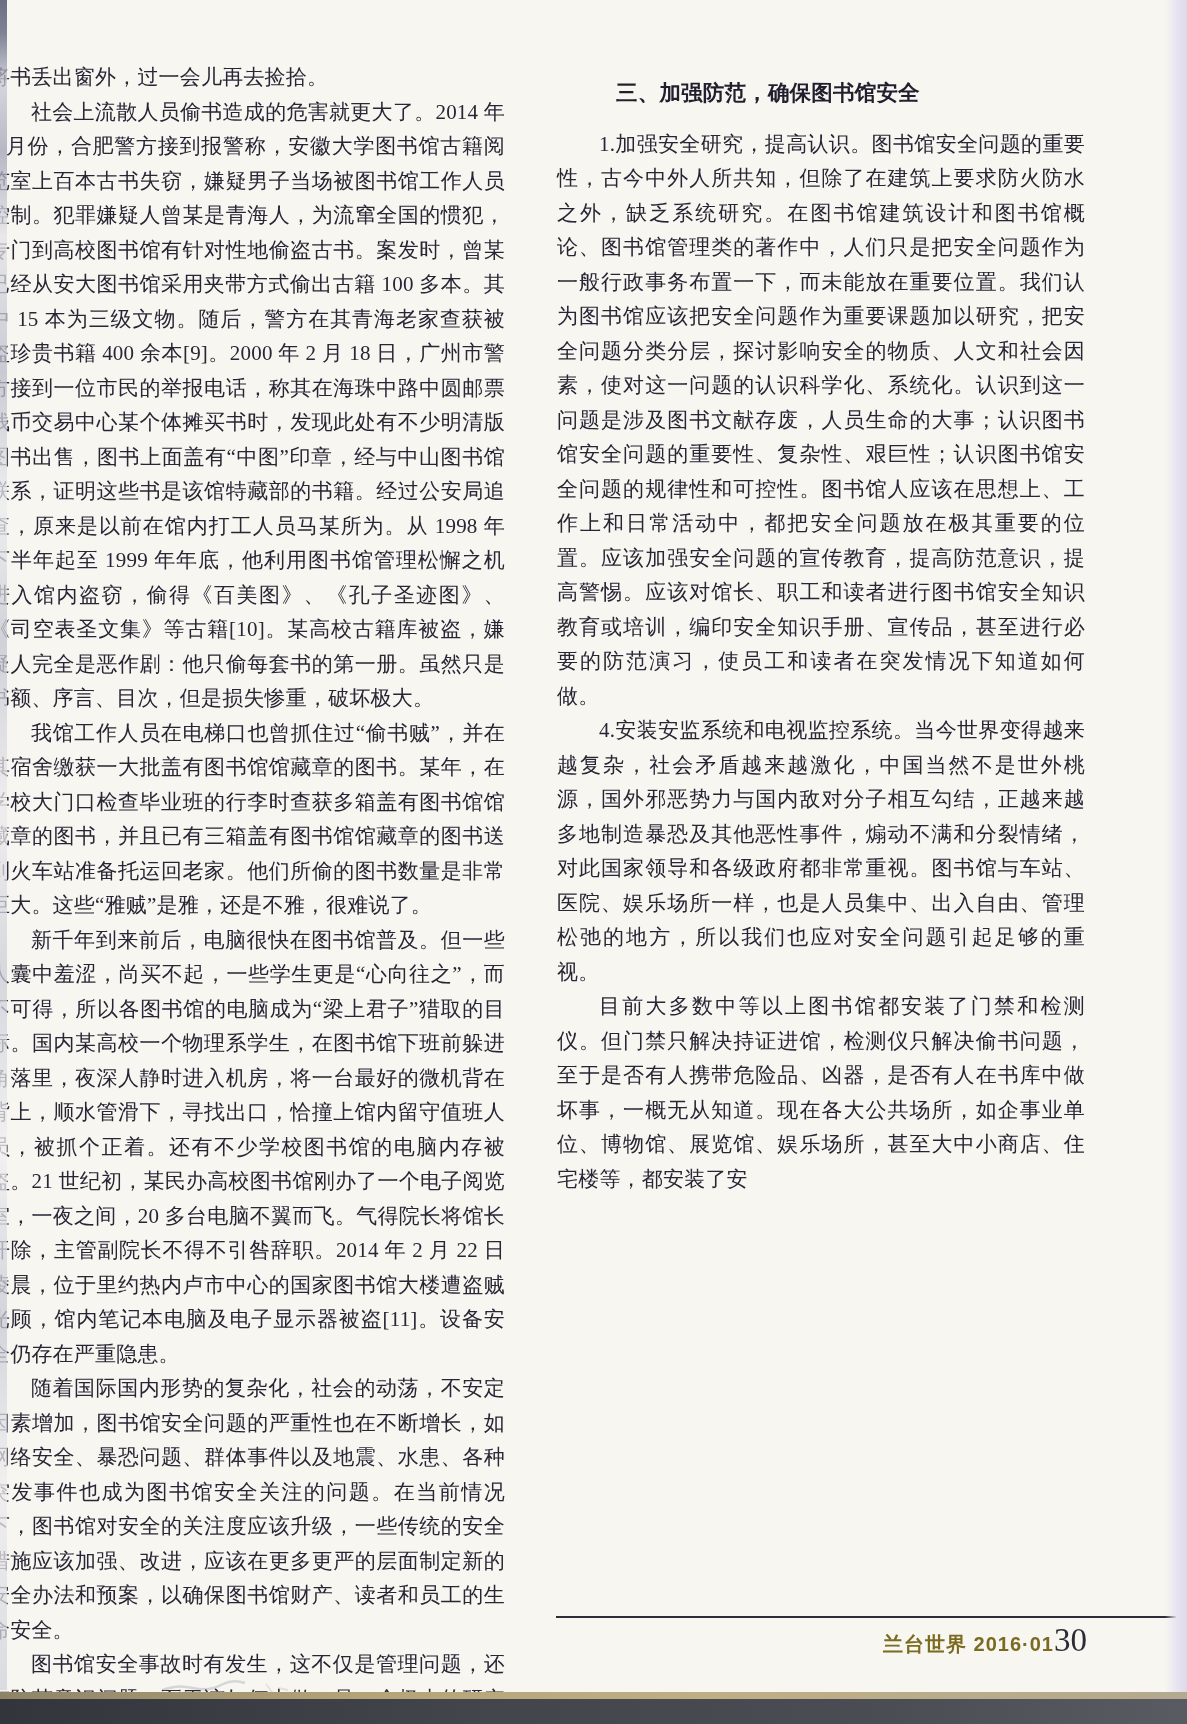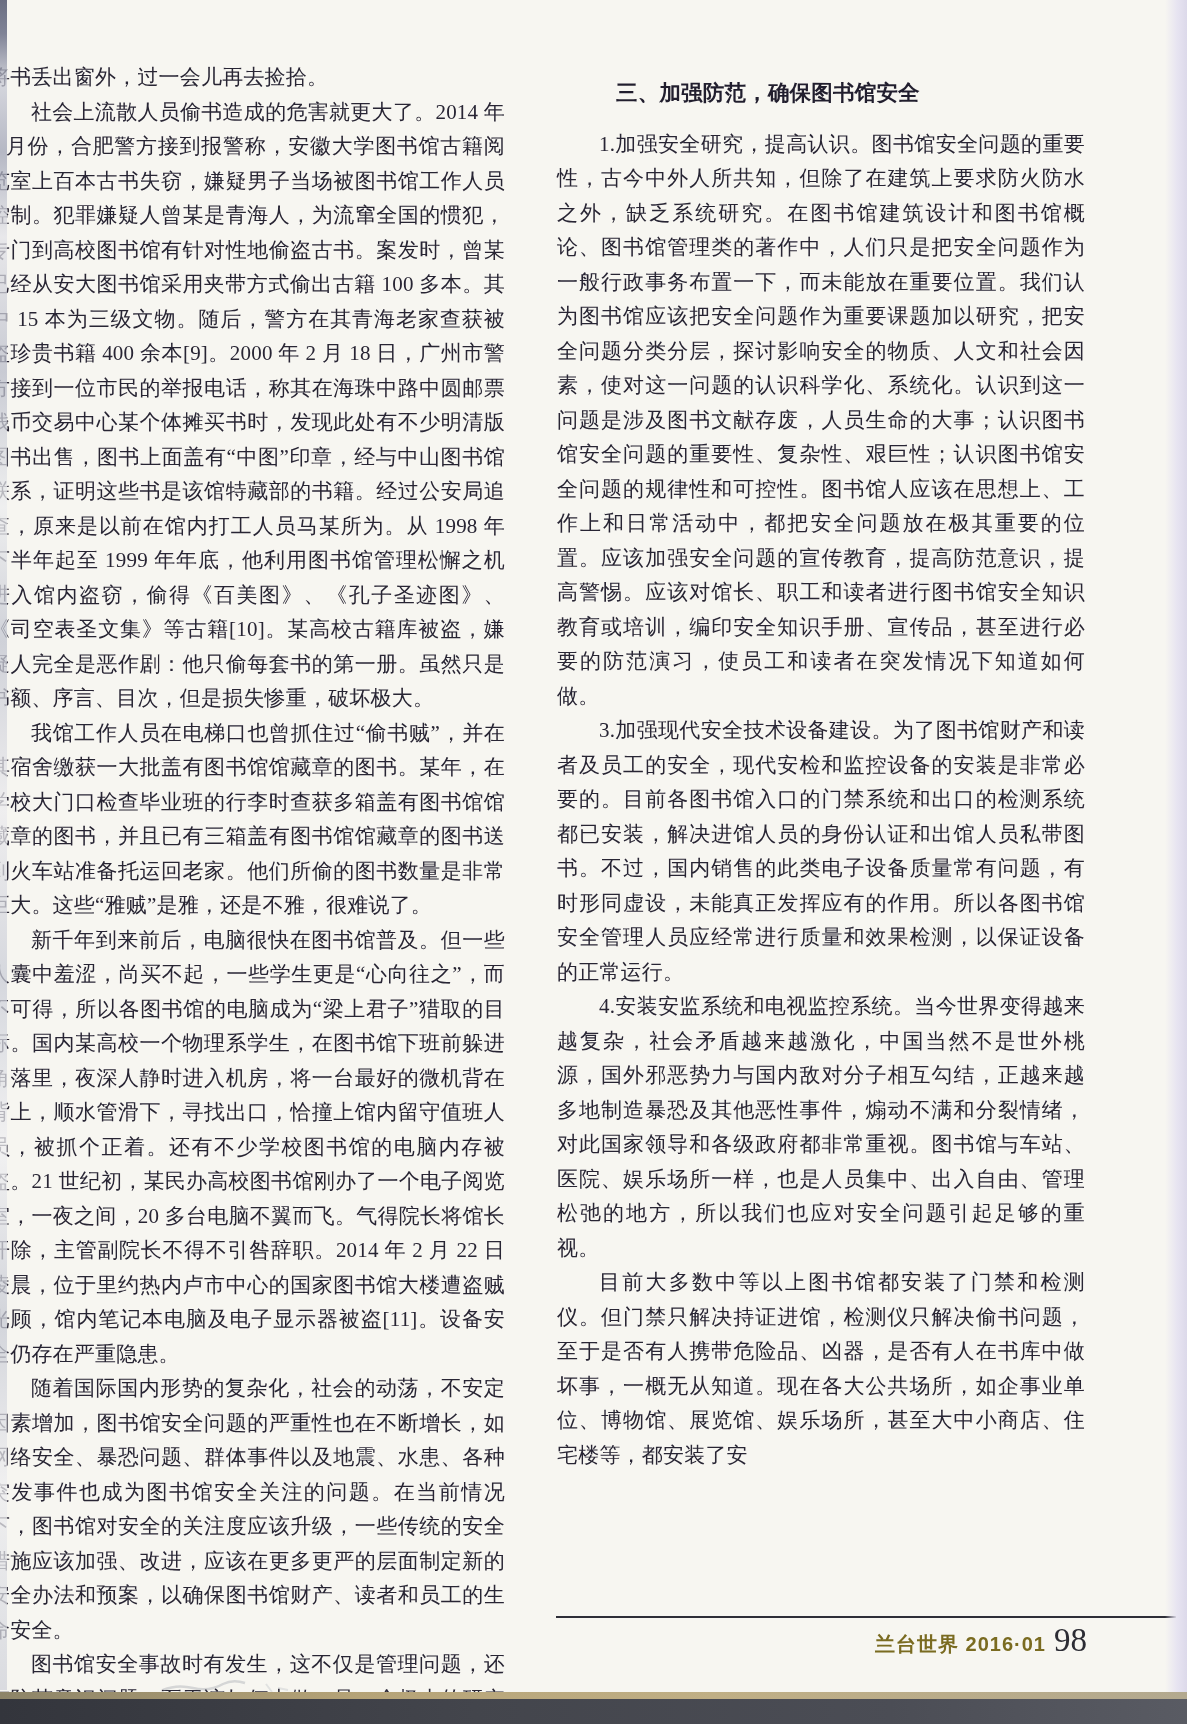--- a/index.html
+++ b/index.html
@@ -46,21 +46,21 @@
     font-size:21.5px;line-height:34.5px;
     color:#211e2e;
   }
   
   .footer-rule{
     position:absolute;left:556px;top:1616px;width:620px;height:2px;
     background:#2e2e38;z-index:2;
   }
   .footer{
     position:absolute;left:557px;top:1622px;width:618px;height:46px;
-    display:flex;justify-content:flex-end;align-items:baseline;gap:8px;
+    display:flex;justify-content:flex-end;align-items:baseline;gap:0;
     padding-right:88px;box-sizing:border-box;
   }
   .journal-name{
     font-weight:bold;font-size:20px;letter-spacing:1px;
     color:#7a6b21;
     font-family:"Liberation Sans","DejaVu Sans",sans-serif;
   }
   .page-number{
     font-size:33px;color:#2c2c34;
     font-family:"Liberation Serif","DejaVu Serif",serif;
@@ -79,29 +79,28 @@
     <p class="indent">社会上流散人员偷书造成的危害就更大了。2014 年 3 月份，合肥警方接到报警称，安徽大学图书馆古籍阅览室上百本古书失窃，嫌疑男子当场被图书馆工作人员控制。犯罪嫌疑人曾某是青海人，为流窜全国的惯犯，专门到高校图书馆有针对性地偷盗古书。案发时，曾某已经从安大图书馆采用夹带方式偷出古籍 100 多本。其中 15 本为三级文物。随后，警方在其青海老家查获被盗珍贵书籍 400 余本[9]。2000 年 2 月 18 日，广州市警方接到一位市民的举报电话，称其在海珠中路中圆邮票钱币交易中心某个体摊买书时，发现此处有不少明清版图书出售，图书上面盖有“中图”印章，经与中山图书馆联系，证明这些书是该馆特藏部的书籍。经过公安局追查，原来是以前在馆内打工人员马某所为。从 1998 年下半年起至 1999 年年底，他利用图书馆管理松懈之机进入馆内盗窃，偷得《百美图》、《孔子圣迹图》、《司空表圣文集》等古籍[10]。某高校古籍库被盗，嫌疑人完全是恶作剧：他只偷每套书的第一册。虽然只是书额、序言、目次，但是损失惨重，破坏极大。</p>
     <p class="indent">我馆工作人员在电梯口也曾抓住过“偷书贼”，并在其宿舍缴获一大批盖有图书馆馆藏章的图书。某年，在学校大门口检查毕业班的行李时查获多箱盖有图书馆馆藏章的图书，并且已有三箱盖有图书馆馆藏章的图书送到火车站准备托运回老家。他们所偷的图书数量是非常巨大。这些“雅贼”是雅，还是不雅，很难说了。</p>
     <p class="indent">新千年到来前后，电脑很快在图书馆普及。但一些人囊中羞涩，尚买不起，一些学生更是“心向往之”，而不可得，所以各图书馆的电脑成为“梁上君子”猎取的目标。国内某高校一个物理系学生，在图书馆下班前躲进角落里，夜深人静时进入机房，将一台最好的微机背在背上，顺水管滑下，寻找出口，恰撞上馆内留守值班人员，被抓个正着。还有不少学校图书馆的电脑内存被盗。21 世纪初，某民办高校图书馆刚办了一个电子阅览室，一夜之间，20 多台电脑不翼而飞。气得院长将馆长开除，主管副院长不得不引咎辞职。2014 年 2 月 22 日凌晨，位于里约热内卢市中心的国家图书馆大楼遭盗贼光顾，馆内笔记本电脑及电子显示器被盗[11]。设备安全仍存在严重隐患。</p>
     <p class="indent">随着国际国内形势的复杂化，社会的动荡，不安定因素增加，图书馆安全问题的严重性也在不断增长，如网络安全、暴恐问题、群体事件以及地震、水患、各种突发事件也成为图书馆安全关注的问题。在当前情况下，图书馆对安全的关注度应该升级，一些传统的安全措施应该加强、改进，应该在更多更严的层面制定新的安全办法和预案，以确保图书馆财产、读者和员工的生命安全。</p>
     <p class="indent">图书馆安全事故时有发生，这不仅是管理问题，还有防范意识问题。至于该如何去做，是一个极大的研究课题。</p>
   </div>
 
   <div class="col col-right">
     <h3 class="sec-heading">三、加强防范，确保图书馆安全</h3>
     <p class="indent">1.加强安全研究，提高认识。图书馆安全问题的重要性，古今中外人所共知，但除了在建筑上要求防火防水之外，缺乏系统研究。在图书馆建筑设计和图书馆概论、图书馆管理类的著作中，人们只是把安全问题作为一般行政事务布置一下，而未能放在重要位置。我们认为图书馆应该把安全问题作为重要课题加以研究，把安全问题分类分层，探讨影响安全的物质、人文和社会因素，使对这一问题的认识科学化、系统化。认识到这一问题是涉及图书文献存废，人员生命的大事；认识图书馆安全问题的重要性、复杂性、艰巨性；认识图书馆安全问题的规律性和可控性。图书馆人应该在思想上、工作上和日常活动中，都把安全问题放在极其重要的位置。应该加强安全问题的宣传教育，提高防范意识，提高警惕。应该对馆长、职工和读者进行图书馆安全知识教育或培训，编印安全知识手册、宣传品，甚至进行必要的防范演习，使员工和读者在突发情况下知道如何做。</p>
-    <p class="indent">3.加强现代安全技术设备建设。为了图书馆财产和读者及员工的安全，现代安检和监控设备的安装是非常必要的。目前各图书馆入口的门禁系统和出口的检测系统都已安装，解决进馆人员的身份认证和出馆人员私带图书。不过，国内销售的此类电子设备质量常有问题，有时形同虚设，未能真正发挥应有的作用。所以各图书馆安全管理人员应经常进行质量和效果检测，以保证设备的正常运行。</p>
     <p class="indent">4.安装安监系统和电视监控系统。当今世界变得越来越复杂，社会矛盾越来越激化，中国当然不是世外桃源，国外邪恶势力与国内敌对分子相互勾结，正越来越多地制造暴恐及其他恶性事件，煽动不满和分裂情绪，对此国家领导和各级政府都非常重视。图书馆与车站、医院、娱乐场所一样，也是人员集中、出入自由、管理松弛的地方，所以我们也应对安全问题引起足够的重视。</p>
     <p class="indent">目前大多数中等以上图书馆都安装了门禁和检测仪。但门禁只解决持证进馆，检测仪只解决偷书问题，至于是否有人携带危险品、凶器，是否有人在书库中做坏事，一概无从知道。现在各大公共场所，如企事业单位、博物馆、展览馆、娱乐场所，甚至大中小商店、住宅楼等，都安装了安</p>
   </div>
 
   <div class="footer-rule"></div>
   <div class="footer">
     <span class="journal-name">兰台世界 2016·01</span>
-    <span class="page-number">98</span>
+    <span class="page-number">30</span>
   </div>
 
   <svg class="smudge" width="300" height="40" viewBox="0 0 300 40">
     <path d="M25 22 q14 -6 30 -2 q16 4 30 -4 q10 -5 22 -1" fill="none" stroke="#8f95a0" stroke-width="2.5" opacity="0.6"></path>
     <path d="M60 28 q18 -4 34 0" fill="none" stroke="#9aa0aa" stroke-width="2" opacity="0.5"></path>
     <path d="M128 16 l6 8 M140 20 l10 2" fill="none" stroke="#a0a6b0" stroke-width="2" opacity="0.45"></path>
   </svg>
 
   <div class="edge-bottom">
     <div class="tan"></div>

